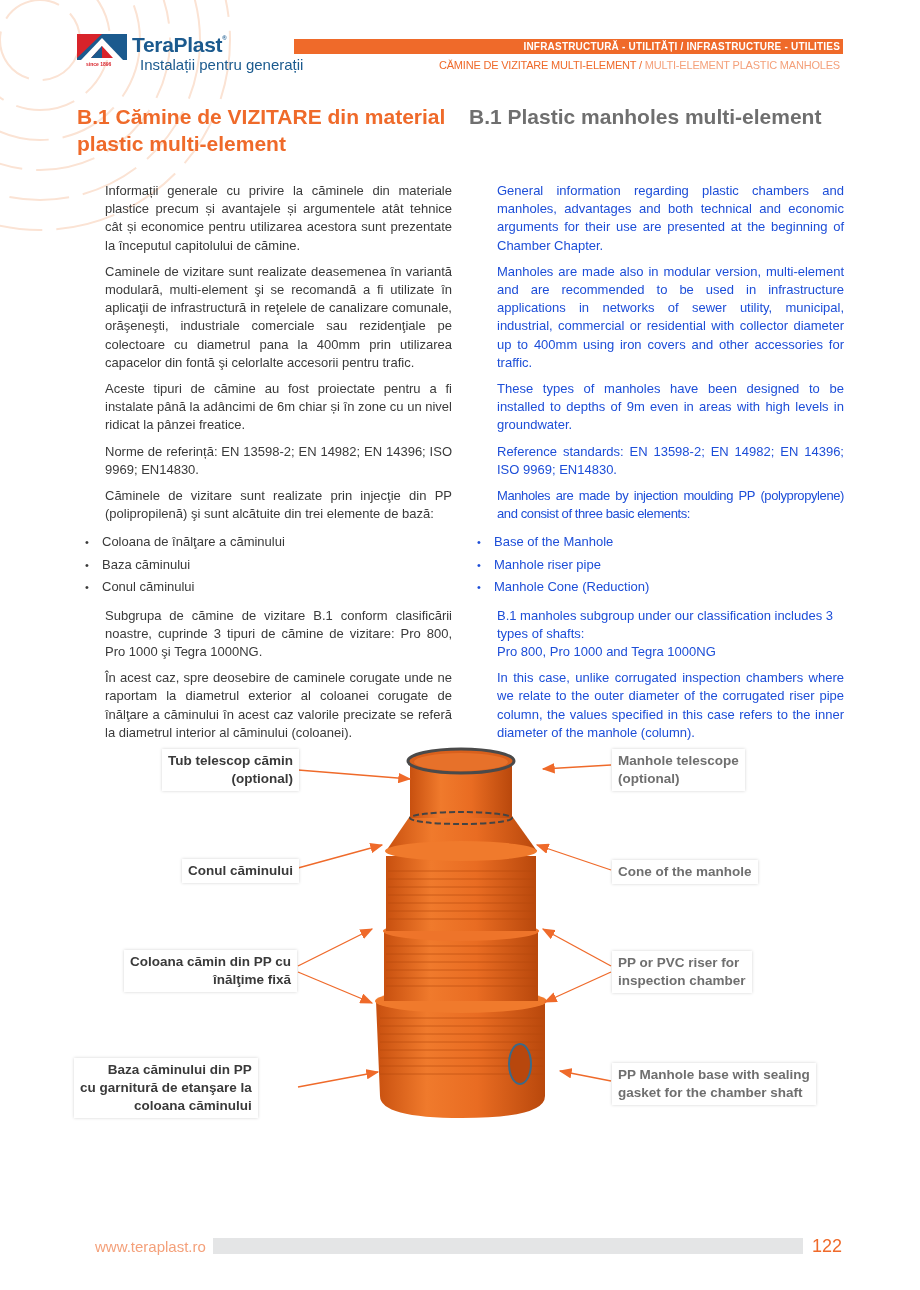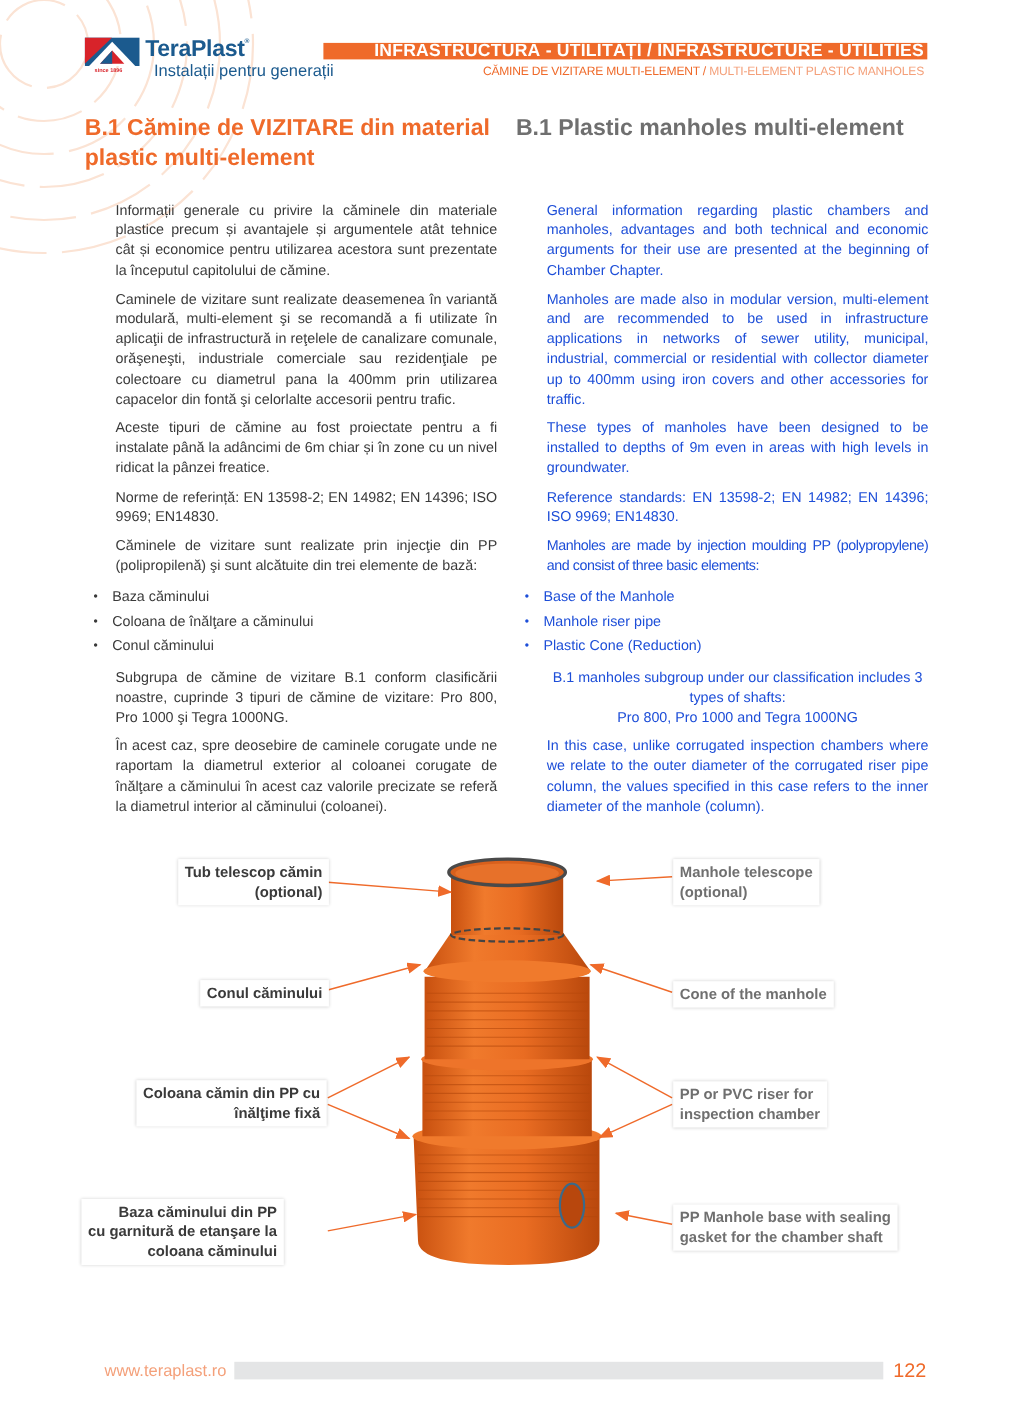--- a/index.html
+++ b/index.html
@@ -8,38 +8,38 @@
 
   .deco { position: absolute; left: -120px; top: -120px; width: 360px; height: 360px; pointer-events: none; }
 
   .logo { position: absolute; left: 77px; top: 34px; width: 170px; height: 36px; }
   .logo-mark { position: absolute; left: 0; top: 0; width: 50px; height: 28px; }
   .logo-since { position: absolute; left: 9px; top: 27px; font-size: 5px; color: #d8232a; font-weight: bold; white-space: nowrap; }
   .logo-name { position: absolute; left: 55px; top: -1px; font-size: 21px; font-weight: bold; color: #1b5a8e; letter-spacing: -0.3px; white-space: nowrap; }
   .logo-reg { font-size: 6px; vertical-align: top; position: relative; top: 2px; }
   .logo-tag { position: absolute; left: 63px; top: 22px; font-size: 15px; color: #1b5a8e; white-space: nowrap; }
 
-  .topbar { position: absolute; left: 294px; top: 39px; width: 549px; height: 15px; background: #ef6a2a; color: #fff; font-size: 16px; font-weight: bold; text-align: right; padding-right: 3px; line-height: 15px; letter-spacing: 0.2px; white-space: nowrap; }
+  .topbar { position: absolute; left: 294px; top: 39px; width: 549px; height: 15px; background: #ef6a2a; color: #fff; font-size: 10px; font-weight: bold; text-align: right; padding-right: 3px; line-height: 15px; letter-spacing: 0.2px; white-space: nowrap; }
   .subbar { position: absolute; right: 80px; top: 59px; font-size: 11px; white-space: nowrap; letter-spacing: -0.2px; }
   .subbar .ro { color: #ef6a2a; }
   .subbar .en { color: #f4a07a; }
 
   .h1 { position: absolute; top: 103px; font-size: 21px; font-weight: bold; line-height: 27px; }
   .h1.ro { left: 77px; width: 380px; color: #ef6a2a; }
   .h1.en { left: 469px; width: 380px; color: #6f6f6f; }
 
   .col { position: absolute; top: 182px; width: 375px; font-size: 13px; line-height: 18.2px; }
   .col.ro { left: 77px; color: #3a3a3a; }
   .col.en { left: 469px; color: #1d4ed8; }
   .col p { text-align: justify; margin-bottom: 8px; margin-left: 28px; }
   .col ul { list-style: none; margin: 0 0 8px 0; }
   .col li { position: relative; padding-left: 25px; line-height: 22.4px; }
   .col li::before { content: "•"; position: absolute; left: 8px; top: 0; font-size: 11px; }
 
-  .diagram { position: absolute; left: 0; top: 768px; width: 804px; height: 400px; }
+  .diagram { position: absolute; left: 0; top: 736px; width: 804px; height: 400px; }
   .callout { position: absolute; background: #fff; box-shadow: 0 0 3px rgba(0,0,0,0.18); font-size: 13.5px; font-weight: bold; line-height: 18px; padding: 3px 6px; white-space: nowrap; }
   .callout.left { text-align: right; color: #3a3a3a; }
   .callout.right { text-align: left; color: #6f6f6f; }
 
   .footer-url { position: absolute; left: 77px; top: 1238px; font-size: 15px; color: #f4a07a; margin-left: 18px; }
   .footer-bar { position: absolute; left: 213px; top: 1238px; width: 590px; height: 16px; background: #e4e5e6; }
   .footer-page { position: absolute; left: 812px; top: 1236px; font-size: 18px; color: #ef6a2a; }
 </style>
 </head>
 <body>
@@ -76,40 +76,40 @@
 <h1 class="h1 ro">B.1 Cămine de VIZITARE din material plastic multi-element</h1>
 <h1 class="h1 en">B.1 Plastic manholes multi-element</h1>
 
 <div class="col ro">
   <p>Informații generale cu privire la căminele din materiale plastice precum și avantajele și argumentele atât tehnice cât și economice pentru utilizarea acestora sunt prezentate la începutul capitolului de cămine.</p>
   <p>Caminele de vizitare sunt realizate deasemenea în variantă modulară,  multi-element şi se recomandă a fi utilizate în aplicaţii de infrastructură in reţelele de canalizare comunale, orăşeneşti, industriale comerciale sau rezidenţiale pe colectoare cu diametrul pana la 400mm  prin utilizarea capacelor din fontă şi celorlalte accesorii pentru trafic.</p>
   <p>Aceste tipuri de cămine au fost proiectate pentru a fi instalate până la adâncimi de 6m chiar și în zone cu un nivel ridicat la pânzei freatice.</p>
   <p>Norme de referință: EN 13598-2; EN 14982; EN 14396; ISO 9969; EN14830.</p>
   <p>Căminele de vizitare sunt realizate prin injecţie din PP (polipropilenă) şi sunt alcătuite din trei elemente de bază:</p>
   <ul>
+    <li>Coloana de înălţare a căminului</li>
     <li>Baza căminului</li>
-    <li>Coloana de înălţare a căminului</li>
     <li>Conul căminului</li>
   </ul>
   <p>Subgrupa de cămine de vizitare B.1 conform clasificării noastre, cuprinde 3 tipuri de cămine  de vizitare: Pro 800, Pro 1000 şi Tegra 1000NG.</p>
   <p>În acest caz, spre deosebire de caminele corugate unde ne raportam la diametrul exterior al coloanei corugate de înălţare a căminului în acest caz valorile precizate se referă la diametrul interior al căminului (coloanei).</p>
 </div>
 
 <div class="col en">
   <p>General information regarding plastic chambers and manholes, advantages and both technical and economic arguments for their use are presented at the beginning of Chamber Chapter.</p>
   <p>Manholes are made also in modular version, multi-element and are recommended to be used in infrastructure applications in networks of sewer utility, municipal, industrial, commercial or residential with collector diameter up to 400mm using iron covers and other accessories for traffic.</p>
   <p>These types of manholes have been designed to be installed to depths of 9m even in areas with high levels in groundwater.</p>
   <p>Reference standards: EN 13598-2; EN 14982; EN 14396; ISO 9969; EN14830.</p>
   <p style="letter-spacing:-0.4px;">Manholes are made by injection moulding PP (polypropylene) and consist of three basic elements:</p>
   <ul>
     <li>Base of the Manhole</li>
     <li>Manhole riser pipe</li>
-    <li>Plastic Cone (Reduction)</li>
+    <li>Manhole Cone (Reduction)</li>
   </ul>
-  <p style="white-space:pre-line;text-align:center;">B.1 manholes subgroup under our classification includes 3 types of shafts:
+  <p style="white-space:pre-line;text-align:left;">B.1 manholes subgroup under our classification includes 3 types of shafts:
 Pro 800, Pro 1000 and Tegra 1000NG</p>
   <p>In this case, unlike corrugated inspection chambers where we relate to the outer diameter of the corrugated riser pipe column, the values specified in this case refers to the inner diameter of the manhole (column).</p>
 </div>
 
 <div class="diagram">
   <svg width="920" height="400" viewBox="0 780 920 400" style="position:absolute;left:0;top:0;">
     <defs>
       <linearGradient id="pipe" x1="0" x2="1" y1="0" y2="0">
         <stop offset="0" stop-color="#c8500f"></stop>
         <stop offset="0.3" stop-color="#f07a2c"></stop>

